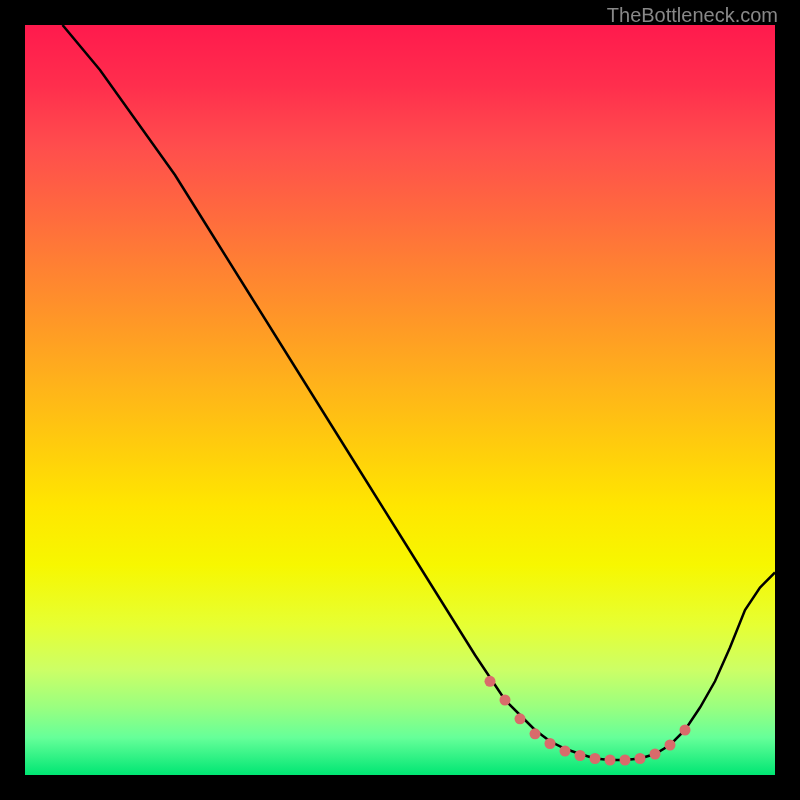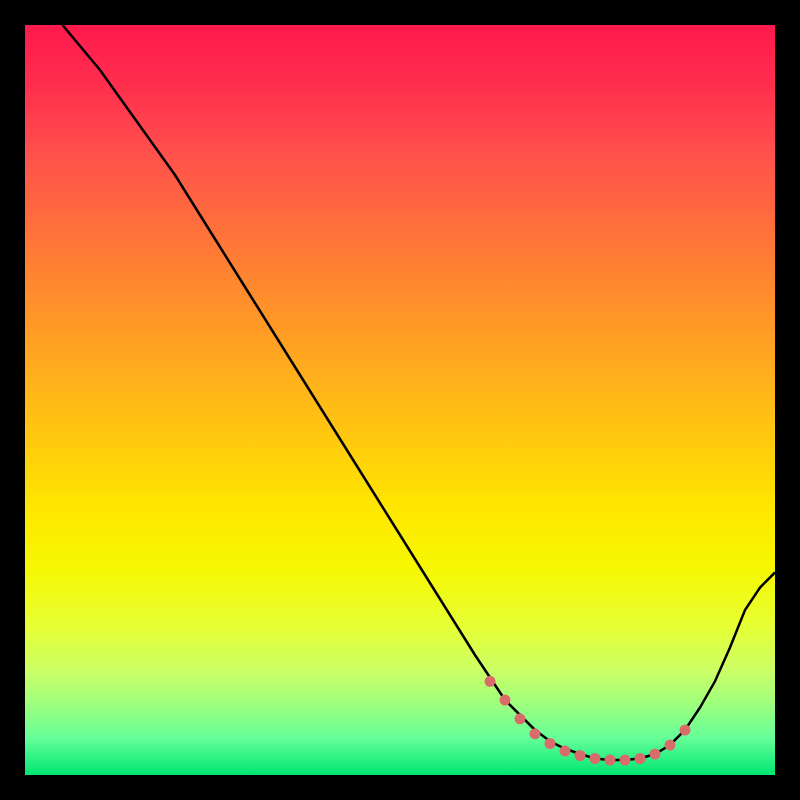--- a/index.html
+++ b/index.html
@@ -56,20 +56,21 @@
     left: 25px;
     width: 750px;
     height: 750px;
     pointer-events: none;
   }
 </style>
 </head>
 <body>
 
 <div class="container">
+  <div class="watermark">TheBottleneck.com</div>
   <div class="plot-area"></div>
   <svg class="overlay" viewBox="0 0 750 750">
     <path id="curve-path" fill="none" stroke="#000" stroke-width="2.5" d="M37.5 0.0 L75.0 45.0 L112.5 97.5 L150.0 150.0 L187.5 210.0 L225.0 270.0 L262.5 330.0 L300.0 390.0 L337.5 450.0 L375.0 510.0 L412.5 570.0 L450.0 630.0 L465.0 652.5 L480.0 675.0 L495.0 690.0 L510.0 705.0 L525.0 716.3 L540.0 723.8 L555.0 729.0 L570.0 733.5 L585.0 735.0 L600.0 735.0 L615.0 733.5 L630.0 729.0 L645.0 720.0 L660.0 705.0 L675.0 682.5 L690.0 656.3 L705.0 622.5 L720.0 585.0 L735.0 562.5 L750.0 547.5 "></path>
     <g id="marker-group">
         <circle cx="465.0" cy="656.3" r="5.5" fill="#d96b6b"></circle>
         <circle cx="480.0" cy="675.0" r="5.5" fill="#d96b6b"></circle>
         <circle cx="495.0" cy="693.8" r="5.5" fill="#d96b6b"></circle>
         <circle cx="510.0" cy="708.8" r="5.5" fill="#d96b6b"></circle>
         <circle cx="525.0" cy="718.5" r="5.5" fill="#d96b6b"></circle>
         <circle cx="540.0" cy="726.0" r="5.5" fill="#d96b6b"></circle>

